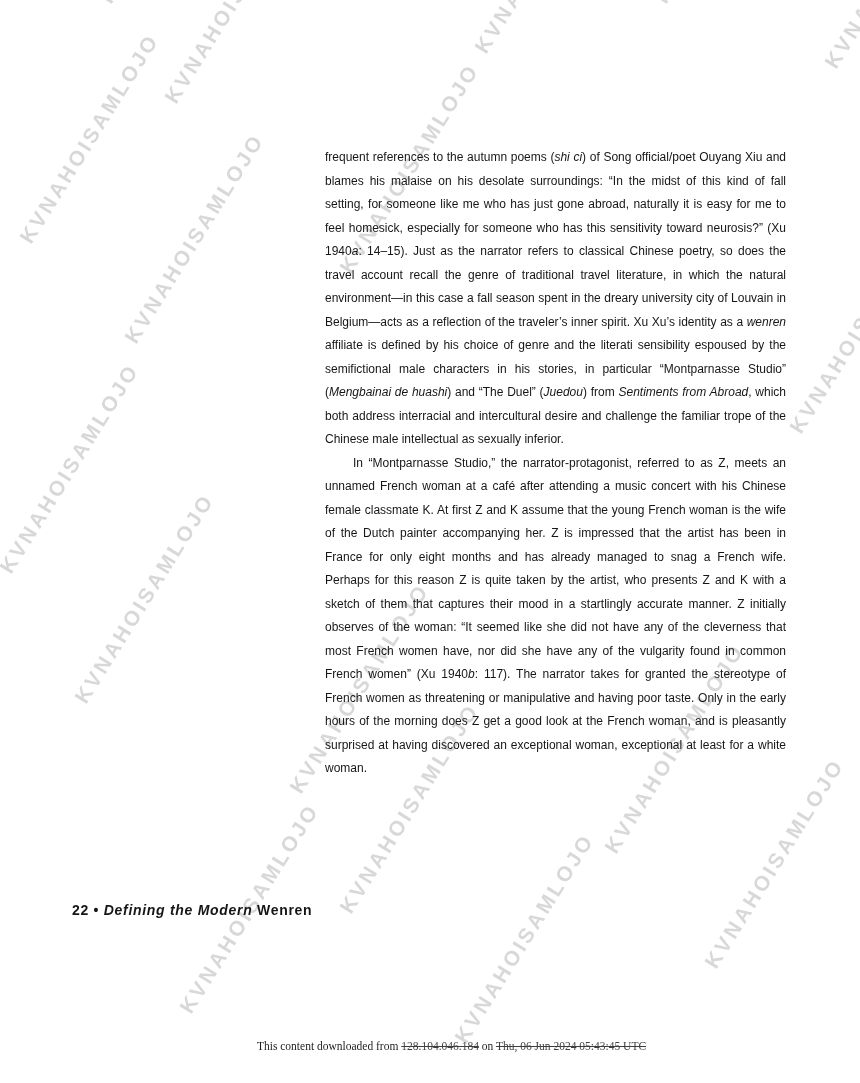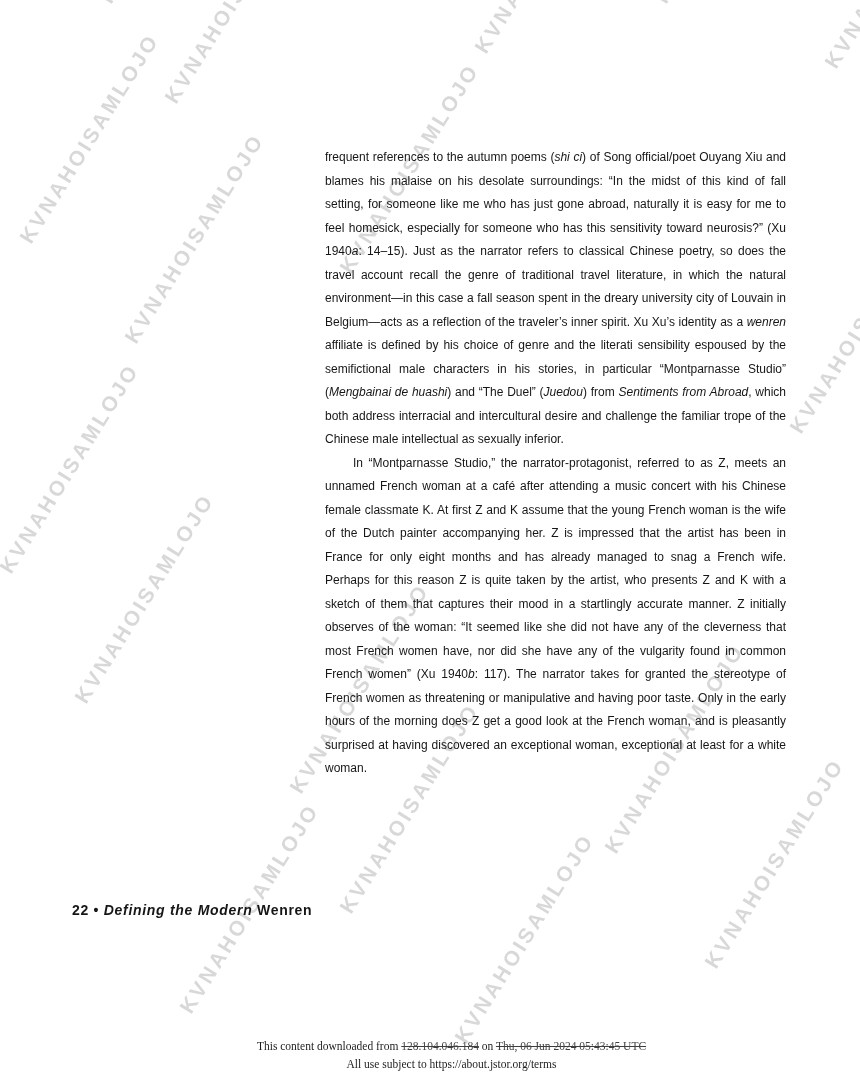--- a/index.html
+++ b/index.html
@@ -92,15 +92,14 @@
       <p class="para indent"><span>In “Montparnasse Studio,” the narrator-protagonist, referred to as Z, meets an unnamed French woman at a café after attending a music concert with his Chinese female classmate K. At first Z and K assume that the young French woman is the wife of the Dutch painter accompanying her. Z is impressed that the artist has been in France for only eight months and has already managed to snag a French wife. Perhaps for this reason Z is quite taken by the artist, who presents Z and K with a sketch of them that captures their mood in a startlingly accurate manner. Z initially observes of the woman: “It seemed like she did not have any of the cleverness that most French women have, nor did she have any of the vulgarity found in common French women” (Xu 1940</span><span class="it">b</span><span>: 117). The narrator takes for granted the stereotype of French women as threatening or manipulative and having poor taste. Only in the early hours of the morning does Z get a good look at the French woman, and is pleasantly surprised at having discovered an exceptional woman, exceptional at least for a white woman.</span></p>
     </div>
 
   <div class="running-footer">
     <span>22</span><span> • </span><span class="it">Defining the Modern </span><span>Wenren</span>
   </div>
 
   <div class="jstor jstor-1">
     <span>This content downloaded from </span><span class="redacted">128.104.046.184</span><span> on </span><span class="redacted">Thu, 06 Jun 2024 05:43:45 UTC</span>
   </div>
-  <div class="jstor jstor-2">All use subject to https://about.jstor.org/terms</div>
 
 </div>
 
 </body></html>

